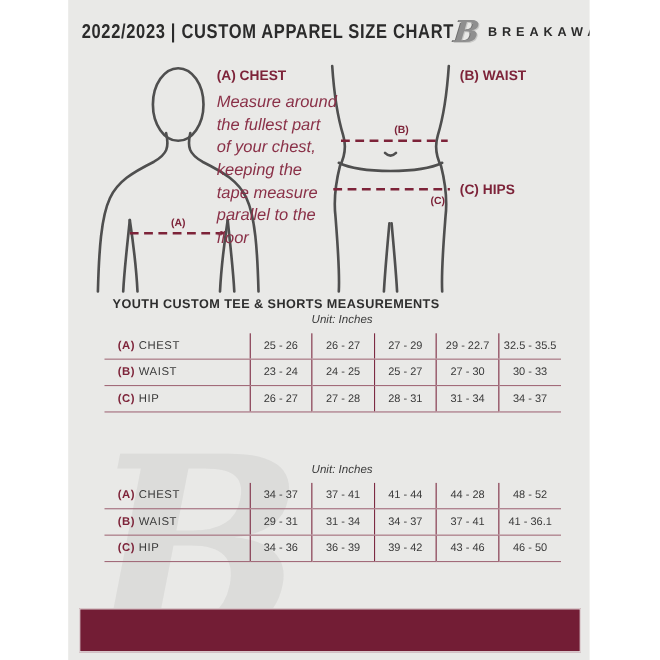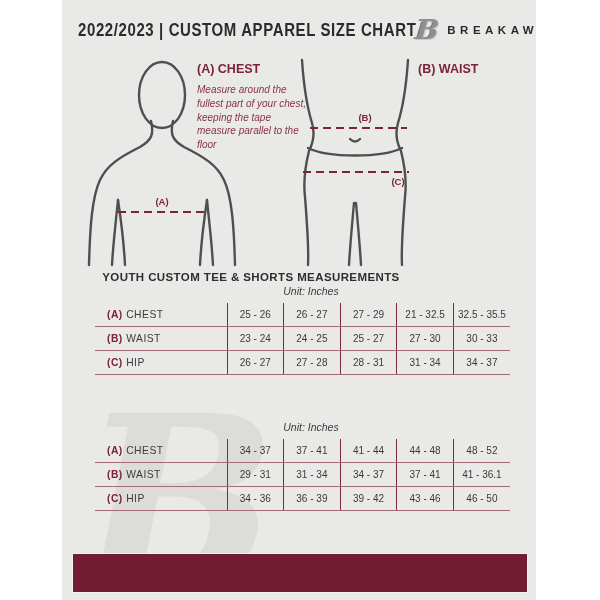--- a/index.html
+++ b/index.html
@@ -5,22 +5,22 @@
   html, body { margin: 0; padding: 0; background: #ffffff; }
   body { width: 600px; height: 600px; position: relative; font-family: "Liberation Sans", sans-serif; }
 
   .page {
     position: absolute; left: 62px; top: 0; width: 474px; height: 600px;
     background: #e9e9e7; overflow: hidden;
   }
 
   
   .header {
-    position: absolute; top: 16px; left: 16px; right: 8px;
-    display: flex; justify-content: space-between; align-items: center;
+    position: absolute; top: 16px; left: 42px; right: 8px;
+    display: flex; justify-content: center; align-items: center;
   }
   .page-title {
     font-weight: bold; font-size: 15px; letter-spacing: 0.6px; color: #2b2b2b;
     display: inline-block; transform: scaleY(1.22); transform-origin: left center;
     white-space: nowrap;
   }
   .brand { display: flex; align-items: center; gap: 8px; }
   .logo-b {
     font-family: "DejaVu Serif", serif; font-style: italic; font-weight: bold;
     font-size: 27px; color: #8f8f8f; line-height: 1;
@@ -31,21 +31,21 @@
 
   
   .diagram-section { position: absolute; left: 0; top: 55px; width: 474px; height: 215px; }
   .diagram-svg { position: absolute; left: 0; top: 0; }
   .figure-path { fill: none; stroke: #4f4f4f; stroke-width: 2.4; stroke-linecap: round; }
   .dash-line { stroke: #7d2339; stroke-width: 2.2; stroke-dasharray: 8 5; }
   .dash-label { font-family: "Liberation Sans", sans-serif; font-weight: bold; font-size: 9.5px; fill: #7d2339; }
 
   .instr { position: absolute; color: #7d2339; }
   .instr-heading { font-weight: bold; font-size: 12.5px; color: #7d2339; margin-bottom: 7px; }
-  .instr-body { font-style: italic; font-size: 10px; line-height: 1.38; color: #8a3148; }
+  .instr-body { font-style: italic; font-size: 15px; line-height: 1.38; color: #8a3148; }
   .instr-a { left: 135px; top: 7px;  width: 110px; }
   .instr-b { left: 356px; top: 7px;  width: 116px; }
   .instr-c { left: 356px; top: 110px; width: 120px; }
 
   
   .watermark {
     position: absolute; left: 20px; top: 385px; font-family: "DejaVu Serif", serif;
     font-style: italic; font-weight: bold; font-size: 230px; line-height: 1;
     color: rgba(110,110,110,0.10); pointer-events: none;
   }
@@ -133,20 +133,21 @@
     </svg>
 
     <div class="instr instr-a">
       <div class="instr-heading">(A) CHEST</div>
       <div class="instr-body">Measure around the fullest part of your chest, keeping the tape measure parallel to the floor</div>
     </div>
     <div class="instr instr-b">
       <div class="instr-heading">(B) WAIST</div>
     </div>
     <div class="instr instr-c">
+      <div class="instr-heading">(C) HIPS</div>
     </div>
   </div>
 
   <div class="watermark">B</div>
 
   <div class="sec-title youth-title">YOUTH CUSTOM TEE &amp; SHORTS MEASUREMENTS</div>
   <div class="sec-unit youth-unit">Unit: Inches</div>
   <table class="size-table youth-table">
     <colgroup>
         <col class="c-label">
@@ -155,21 +156,21 @@
         <col class="c-val">
         <col class="c-val">
         <col class="c-val">
       </colgroup>
     <tbody>
       <tr>
         <td class="lbl"><span class="row-prefix">(A)</span> <span>CHEST</span></td>
         <td>25 - 26</td>
         <td>26 - 27</td>
         <td>27 - 29</td>
-        <td>21 - 32.5</td>
+        <td>29 - 22.7</td>
         <td>32.5 - 35.5</td>
       </tr>
       <tr>
         <td class="lbl"><span class="row-prefix">(B)</span> <span>WAIST</span></td>
         <td>23 - 24</td>
         <td>24 - 25</td>
         <td>25 - 27</td>
         <td>27 - 30</td>
         <td>30 - 33</td>
       </tr>
@@ -193,21 +194,21 @@
         <col class="c-val">
         <col class="c-val">
         <col class="c-val">
       </colgroup>
     <tbody>
       <tr>
         <td class="lbl"><span class="row-prefix">(A)</span> <span>CHEST</span></td>
         <td>34 - 37</td>
         <td>37 - 41</td>
         <td>41 - 44</td>
-        <td>44 - 48</td>
+        <td>44 - 28</td>
         <td>48 - 52</td>
       </tr>
       <tr>
         <td class="lbl"><span class="row-prefix">(B)</span> <span>WAIST</span></td>
         <td>29 - 31</td>
         <td>31 - 34</td>
         <td>34 - 37</td>
         <td>37 - 41</td>
         <td>41 - 36.1</td>
       </tr>

